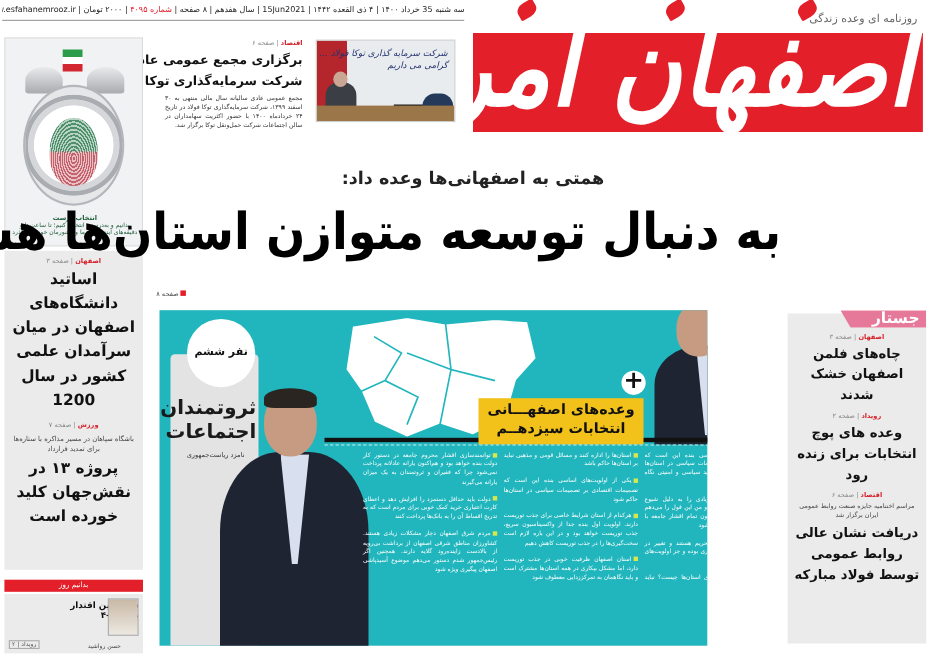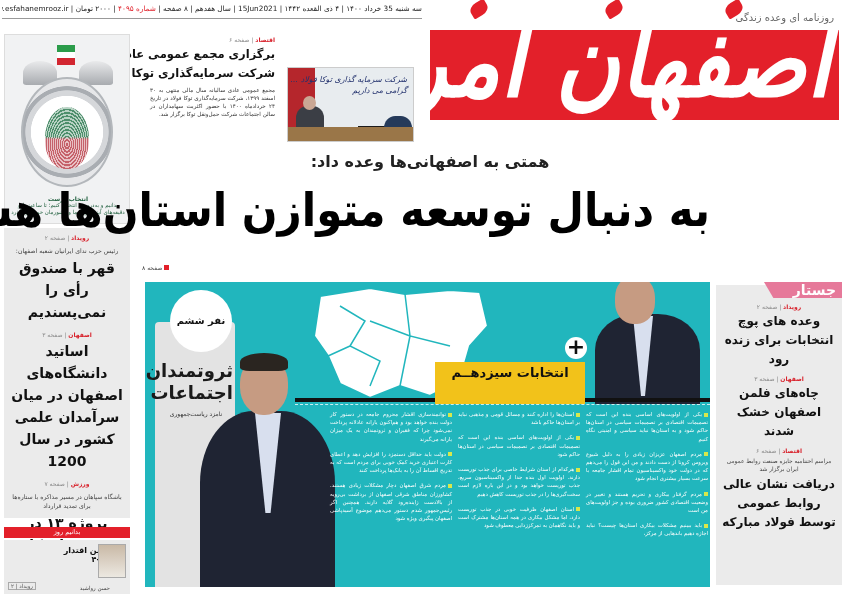--- a/index.html
+++ b/index.html
@@ -17,21 +17,21 @@
   .masthead { position: absolute; left: 430px; top: 30px; width: 409px; height: 90px; background: #e3202a; overflow: hidden; }
   .masthead .logo-text { position: absolute; right: 8px; top: -22px; font-family: "DejaVu Serif", serif; font-size: 88px; font-weight: bold; color: #fff; direction: rtl; white-space: nowrap; letter-spacing: -6px; font-style: italic; transform: scaleY(1.15); }
   .logo-dot { position: absolute; width: 18px; height: 14px; background: #e3202a; border-radius: 50% 10% 50% 10%; transform: rotate(-30deg); }
 
   
   .topnews { position: absolute; left: 150px; top: 36px; width: 125px; height: 80px; direction: rtl; text-align: right; }
   .kicker { font-size: 6px; color: #888; }
   .kicker .sec { color: #d8202a; font-weight: bold; }
   .topnews .title { font-size: 11.5px; font-weight: bold; line-height: 16px; margin-top: 3px; color: #111; white-space: nowrap; }
   .topnews .body { font-size: 5.6px; line-height: 8px; color: #333; margin-top: 5px; text-align: justify; }
-  .topnews-photo { position: absolute; left: 287px; top: 36px; width: 127px; height: 75px; background: linear-gradient(90deg, #b5262c 0 22%, #e8ecef 22% 100%); border: 1px solid #ccc; overflow: hidden; margin-top: 31px; }
+  .topnews-photo { position: absolute; left: 287px; top: 36px; width: 127px; height: 75px; background: linear-gradient(90deg, #b5262c 0 22%, #e8ecef 22% 100%); border: 1px solid #ccc; overflow: hidden; }
   .topnews-photo .banner-text { position: absolute; right: 6px; top: 6px; font-size: 8px; color: #23326e; direction: rtl; font-style: italic; line-height: 11px; }
   .topnews-photo .desk { position: absolute; left: 0; bottom: 0; width: 100%; height: 14px; background: #9a7648; }
   .topnews-photo .person1 { position: absolute; left: 8px; top: 38px; width: 28px; height: 30px; background: #3b3e45; border-radius: 40% 40% 0 0; }
   .topnews-photo .person1::before { content: ""; position: absolute; left: 7px; top: -10px; width: 13px; height: 14px; background: #caa794; border-radius: 50%; }
   .topnews-photo .monitor { position: absolute; left: 70px; top: 58px; width: 38px; height: 26px; background: #1b1b1b; }
   .topnews-photo .person2 { position: absolute; left: 96px; top: 48px; width: 28px; height: 30px; background: #253a5a; border-radius: 40% 40% 0 0; }
 
   
   .poster { position: absolute; left: 4px; top: 34px; width: 126px; height: 190px; background: #f1f2f3; border: 1px solid #ddd; overflow: hidden; }
   .clock { position: absolute; left: 16px; top: 42px; width: 92px; height: 110px; border-radius: 50%; background: radial-gradient(circle, #fff 0 52%, #d5d7da 53% 60%, #a9adb2 61% 66%, #e6e7e9 67% 100%); border: 2px solid #b3b7bb; }
@@ -54,21 +54,21 @@
   .note-box .avatar { position: absolute; left: 94px; top: 4px; width: 28px; height: 34px; background: linear-gradient(#c9b9a6, #ece8e1); border: 1px solid #aaa; }
   .note-box .tag { position: absolute; left: 4px; bottom: 4px; font-size: 5.5px; color: #555; border: 1px solid #aaa; padding: 0 2px; }
 
   
   .overline { position: absolute; left: 150px; top: 152px; width: 560px; text-align: center; font-size: 16px; font-weight: bold; direction: rtl; color: #222; }
   .headline { position: absolute; left: 150px; top: 186px; width: 560px; text-align: center; font-size: 42px; font-weight: bold; direction: rtl; color: #000; letter-spacing: -1px; white-space: nowrap; transform: scaleY(1.1); }
   .pageref { position: absolute; left: 142px; top: 264px; font-size: 6px; color: #444; direction: rtl; }
   .pageref .sq { display: inline-block; width: 5px; height: 5px; background: #e3202a; margin-left: 2px; }
 
   
-  .feature { position: absolute; left: 145px; top: 282px; width: 565px; height: 305px; background: #21b6bd; overflow: hidden; }
+  .feature { position: absolute; left: 145px; top: 282px; width: 498px; height: 305px; background: #21b6bd; overflow: hidden; }
   .feature .grey-card { position: absolute; left: 10px; top: 40px; width: 80px; height: 265px; background: #e3e3e3; border-radius: 4px 4px 0 0; }
   .feature .circle { position: absolute; left: 25px; top: 8px; width: 62px; height: 62px; border-radius: 50%; background: #fff; direction: rtl; font-size: 10px; font-weight: bold; text-align: center; line-height: 62px; }
   .feature .name1 { position: absolute; left: 14px; top: 78px; width: 74px; text-align: center; direction: rtl; font-size: 18px; font-weight: bold; color: #1a1a1a; }
   .feature .name2 { position: absolute; left: 14px; top: 100px; width: 74px; text-align: center; direction: rtl; font-size: 18px; font-weight: bold; color: #1a1a1a; }
   .feature .role { position: absolute; left: 14px; top: 128px; width: 74px; text-align: center; direction: rtl; font-size: 6px; color: #333; }
   .person-big { position: absolute; left: 55px; top: 75px; width: 135px; height: 230px; }
   .person-big .head { position: absolute; left: 40px; top: 0; width: 48px; height: 58px; background: #c69b82; border-radius: 45% 45% 48% 48%; }
   .person-big .hair { position: absolute; left: 40px; top: -4px; width: 48px; height: 18px; background: #2a2520; border-radius: 50% 50% 20% 20%; }
   .person-big .suit { position: absolute; left: 0; top: 54px; width: 135px; height: 180px; background: #1f2433; border-radius: 40% 40% 0 0; }
   .person-big .shirt { position: absolute; left: 55px; top: 56px; width: 26px; height: 100px; background: #d8dfee; clip-path: polygon(0 0, 100% 0, 60% 100%, 40% 100%); }
@@ -136,25 +136,20 @@
   <div class="clock"></div>
   <div class="finger"></div>
   <div class="caption">
     <div class="b">انتخاب درست</div>
     <div>بدانیم و به‌درستی انتخاب کنیم؛ تا ساعت‌ها و دقیقه‌های آینده برای ما و کشورمان خوش‌تر بگذرد</div>
   </div>
 </div>
 
 <div class="leftcol">
   <div class="item">
-    <div class="kicker"><span class="sec">رویداد</span> | <span>صفحه ۲</span></div>
-    <div class="sub">رئیس حزب ندای ایرانیان شعبه اصفهان:</div>
-    <div class="head">قهر با صندوق رأی را نمی‌پسندیم</div>
-  </div>
-  <div class="item">
     <div class="kicker"><span class="sec">اصفهان</span> | <span>صفحه ۳</span></div>
     <div class="head">اساتید دانشگاه‌های اصفهان در میان سرآمدان علمی کشور در سال 1200</div>
   </div>
   <div class="item">
     <div class="kicker"><span class="sec">ورزش</span> | <span>صفحه ۷</span></div>
     <div class="sub">باشگاه سپاهان در مسیر مذاکره با ستاره‌ها برای تمدید قرارداد</div>
     <div class="head">پروژه ۱۳ در نقش‌جهان کلید خورده است</div>
   </div>
 </div>
 <div class="note-bar">بدانیم روز</div>
@@ -189,20 +184,21 @@
   </svg>
 
   <div class="person-small">
     <div class="suit"></div>
     <div class="shirt"></div>
     <div class="head"></div>
   </div>
 
   <div class="blackbar"></div>
   <div class="promo-yellow">
+    <div>وعده‌های اصفهـــانی</div>
     <div>انتخابات سیزدهــم</div>
   </div>
   <div class="plus">+</div>
   <div class="dashline"></div>
 
   <div class="cols">
     <div class="col">
       <p>یکی از اولویت‌های اساسی بنده این است که تصمیمات اقتصادی بر تصمیمات سیاسی در استان‌ها حاکم شود و به استان‌ها نباید سیاسی و امنیتی نگاه کنیم</p>
       <p>مردم اصفهان عزیزان زیادی را به دلیل شیوع ویروس کرونا از دست دادند و من این قول را می‌دهم که در دولت خود واکسیناسیون تمام اقشار جامعه با سرعت بسیار بیشتری انجام شود</p>
       <p>مردم گرفتار بیکاری و تحریم هستند و تغییر در وضعیت اقتصادی کشور ضروری بوده و جز اولویت‌های من است</p>
@@ -218,26 +214,26 @@
       <p>توانمندسازی اقشار محروم جامعه در دستور کار دولت بنده خواهد بود و هم‌اکنون یارانه عادلانه پرداخت نمی‌شود چرا که فقیران و ثروتمندان به یک میزان یارانه می‌گیرند</p>
       <p>دولت باید حداقل دستمزد را افزایش دهد و اعطای کارت اعتباری خرید کمک خوبی برای مردم است که به تدریج اقساط آن را به بانک‌ها پرداخت کنند</p>
       <p>مردم شرق اصفهان دچار مشکلات زیادی هستند. کشاورزان مناطق شرقی اصفهان از برداشت بی‌رویه از بالادست زاینده‌رود گلایه دارند. همچنین اگر رئیس‌جمهور شدم دستور می‌دهم موضوع آسیدپاشی اصفهان پیگیری ویژه شود</p>
     </div>
   </div>
 </div>
 
 <div class="rightcol">
   <div style="height:12px"></div>
   <div class="item">
+    <div class="kicker"><span class="sec">اصفهان</span> | <span>صفحه ۳</span></div>
+    <div class="head">چاه‌های فلمن اصفهان خشک شدند</div>
+  </div>
+  <div class="item">
     <div class="kicker"><span class="sec">رویداد</span> | <span>صفحه ۲</span></div>
     <div class="head">وعده های پوچ انتخابات برای زنده رود</div>
-  </div>
-  <div class="item">
-    <div class="kicker"><span class="sec">اصفهان</span> | <span>صفحه ۳</span></div>
-    <div class="head">چاه‌های فلمن اصفهان خشک شدند</div>
   </div>
   <div class="item">
     <div class="kicker"><span class="sec">اقتصاد</span> | <span>صفحه ۶</span></div>
     <div class="sub">مراسم اختتامیه جایزه صنعت روابط عمومی ایران برگزار شد</div>
     <div class="head">دریافت نشان عالی روابط عمومی توسط فولاد مبارکه</div>
   </div>
 </div>
 <div class="jostar">جستار</div>
 
 </body></html>

